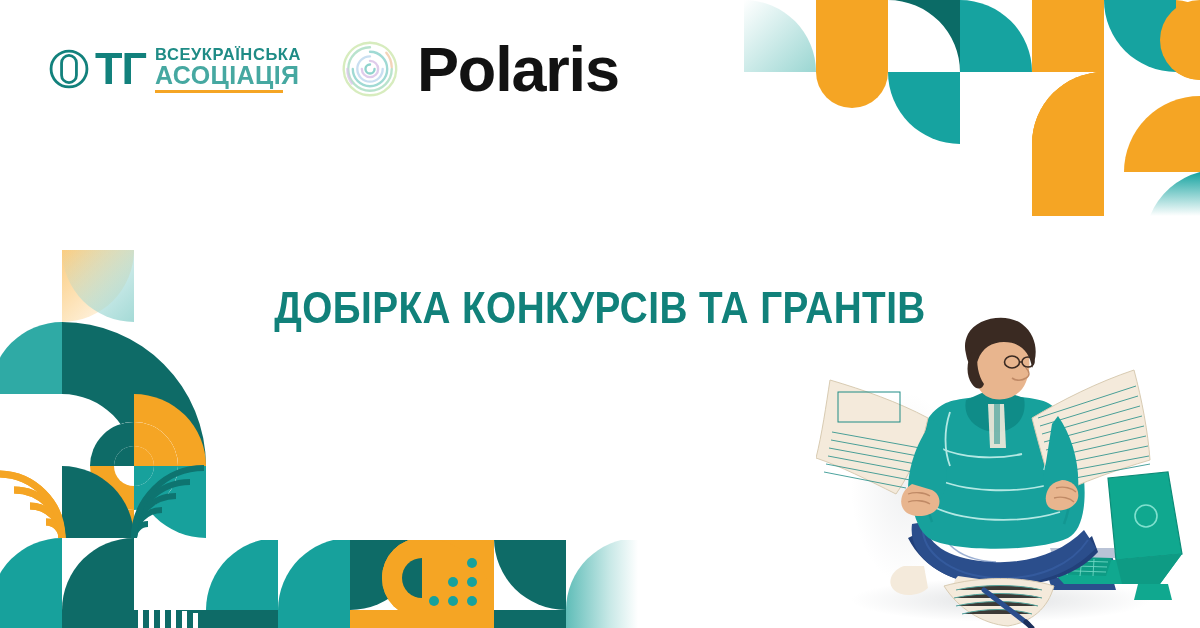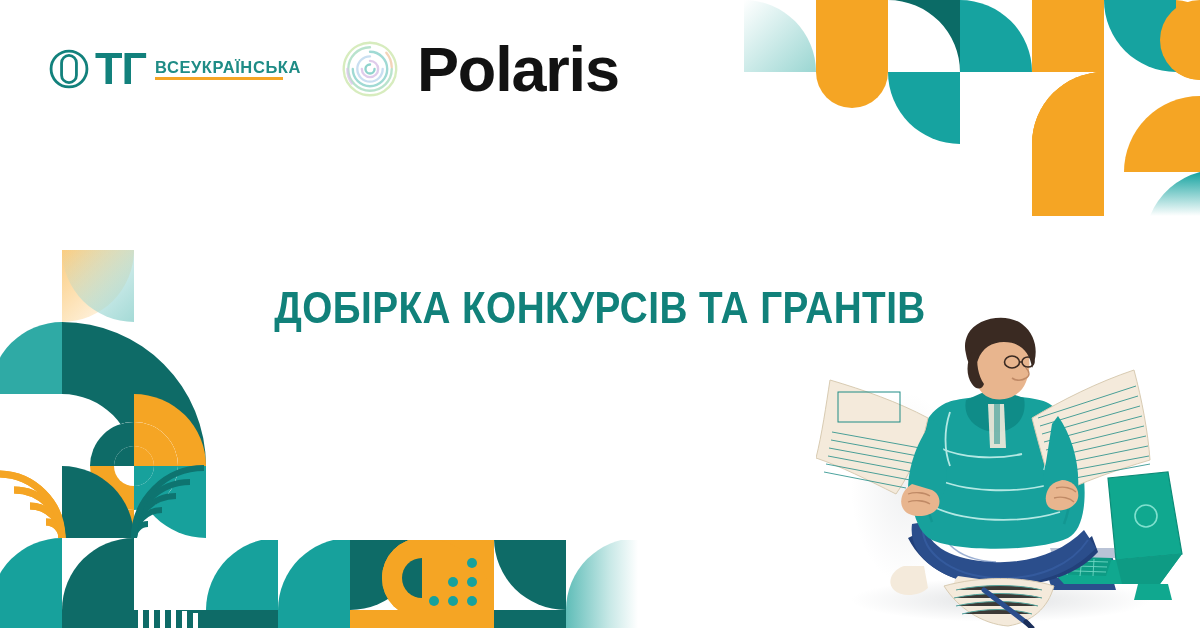--- a/index.html
+++ b/index.html
@@ -372,20 +372,21 @@
   <div class="logo-bar">
 
     <div class="otg-logo">
       <svg class="otg-mark" viewBox="0 0 48 48" xmlns="http://www.w3.org/2000/svg">
         <circle cx="24" cy="24" r="20.5" fill="none" stroke="#12817C" stroke-width="3.2"></circle>
         <rect x="15.5" y="8.5" width="17" height="31" rx="8.5" fill="none" stroke="#12817C" stroke-width="3.2"></rect>
       </svg>
       <span class="otg-tg">ТГ</span>
       <span class="otg-words">
         <span class="otg-line1">ВСЕУКРАЇНСЬКА</span>
+        <span class="otg-line2">АСОЦІАЦІЯ</span>
         <span class="otg-rule"></span>
       </span>
     </div>
 
     <div class="polaris-logo">
       <svg class="polaris-mark" viewBox="0 0 64 64" xmlns="http://www.w3.org/2000/svg">
         <g fill="none" stroke-width="2.6" stroke-linecap="round">
           <path d="M32 3 A29 29 0 1 1 31.9 3" stroke="#C9E6A8" opacity=".75"></path>
           <path d="M32 8 A24 24 0 1 0 56 32" stroke="#A8DCC0" opacity=".8"></path>
           <path d="M32 13 A19 19 0 1 1 13 32" stroke="#8FD3CC" opacity=".85"></path>

